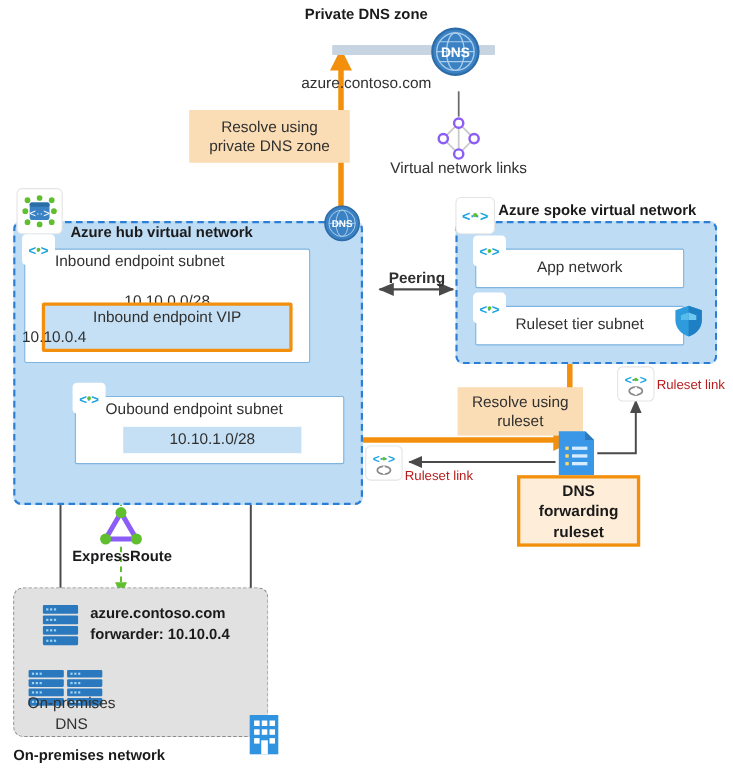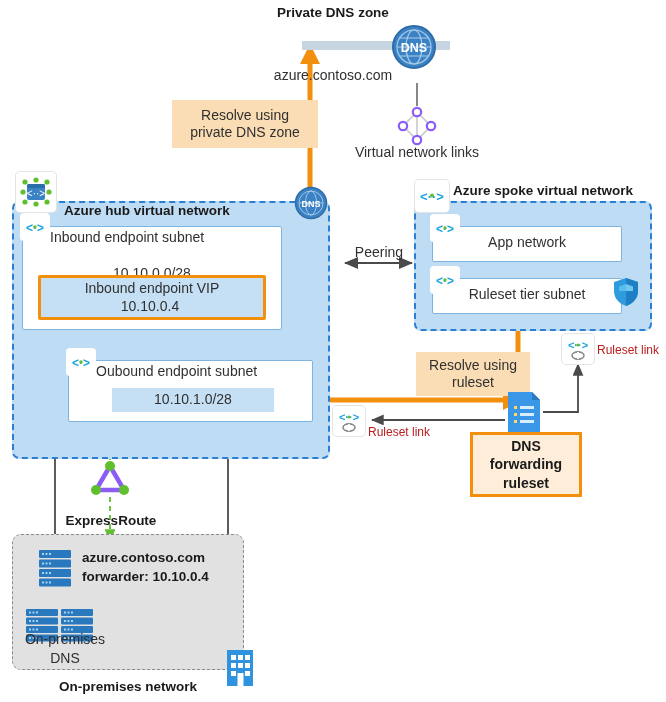--- a/index.html
+++ b/index.html
@@ -253,37 +253,37 @@
       <text x="13" y="17" font-family="Liberation Sans, sans-serif" font-size="12" font-weight="bold" fill="#1aa3e0" text-anchor="middle">&lt;·&gt;</text>
       <circle cx="13" cy="12" r="1.7" fill="#5fbf2e"></circle>
     </svg>
   </div>
 
   <div class="abs txt" style="left:50px; top:229px;">Inbound endpoint subnet</div>
   <div class="abs txt" style="left:22px; top:250px; width:260px; text-align:center;margin-top:15px;">10.10.0.0/28</div>
 
   <div class="abs vip-box" style="left:38px; top:275px; width:228px; height:45px;"></div>
   <div class="abs txt" style="left:38px; top:280px; width:228px; text-align:center;">Inbound endpoint VIP</div>
-  <div class="abs txt" style="left:36px; top:298px; width:228px; text-align:center;">10.10.0.4</div>
+  <div class="abs txt" style="left:20px; top:298px; width:228px; ">10.10.0.4</div>
 
   <div class="abs subnet-box" style="left:68px; top:360px; width:245px; height:62px;"></div>
 
   <div class="abs icon-tile" style="left:66px; top:348px; width:30px; height:28px;">
     <svg width="26" height="24" viewBox="0 0 26 24">
       <text x="13" y="17" font-family="Liberation Sans, sans-serif" font-size="12" font-weight="bold" fill="#1aa3e0" text-anchor="middle">&lt;·&gt;</text>
       <circle cx="13" cy="12" r="1.7" fill="#5fbf2e"></circle>
     </svg>
   </div>
 
   <div class="abs txt" style="left:96px; top:363px;">Oubound endpoint subnet</div>
 
   <div class="abs subnet-fill" style="left:112px; top:388px; width:162px; height:24px;"></div>
   <div class="abs txt" style="left:112px; top:391px; width:162px; text-align:center;">10.10.1.0/28</div>
 
-  <div class="abs txt" style="left:345px; top:244px; width:68px; text-align:center;">Peering</div>
+  <div class="abs txt" style="left:345px; top:244px; width:68px; text-align:center;font-weight:bold;">Peering</div>
 
   <div class="abs vnet" style="left:414px; top:201px; width:238px; height:130px;"></div>
 
   <div class="abs ttl-bold" style="left:453px; top:183px;">Azure spoke virtual network</div>
 
   <div class="abs icon-tile shadow" style="left:415px; top:180px; width:34px; height:32px;">
     <svg width="30" height="28" viewBox="0 0 30 28">
       <text x="15" y="19" font-family="Liberation Sans, sans-serif" font-size="13" font-weight="bold" fill="#1aa3e0" text-anchor="middle">&lt;··&gt;</text>
       <circle cx="15" cy="13.5" r="1.9" fill="#5fbf2e"></circle>
     </svg>
@@ -363,21 +363,21 @@
   </div>
 
   <div class="abs" style="left:88px; top:458px; width:44px; height:42px;">
     <svg width="44" height="42" viewBox="0 0 44 42">
       <polygon points="22,8 36,32 8,32" fill="none" stroke="#8b5cf6" stroke-width="4.5"></polygon>
       <circle cx="22" cy="8" r="5" fill="#5fbf2e"></circle>
       <circle cx="8" cy="32" r="5" fill="#5fbf2e"></circle>
       <circle cx="36" cy="32" r="5" fill="#5fbf2e"></circle>
     </svg>
   </div>
-  <div class="abs ttl-bold" style="left:0px; top:498px; width:222px; text-align:center;margin-top:15px;">ExpressRoute</div>
+  <div class="abs ttl-bold" style="left:0px; top:498px; width:222px; text-align:center;">ExpressRoute</div>
 
   <div class="abs onprem" style="left:12px; top:534px; width:232px; height:136px;"></div>
 
   <div class="abs" style="left:36px; top:548px; width:38px; height:40px;">
     <svg width="38" height="40" viewBox="0 0 38 40">
       <rect x="3" y="2" width="32" height="8" rx="1" fill="#2a78bd"></rect>
       <rect x="3" y="11.5" width="32" height="8" rx="1" fill="#2a78bd"></rect>
       <rect x="3" y="21" width="32" height="8" rx="1" fill="#2a78bd"></rect>
       <rect x="3" y="30.5" width="32" height="8" rx="1" fill="#2a78bd"></rect>
       <g fill="#9fd4f5">
@@ -458,15 +458,15 @@
         <rect x="6" y="15" width="5" height="5"></rect>
           <rect x="13" y="15" width="5" height="5"></rect>
         <rect x="20" y="15" width="5" height="5"></rect>
         <rect x="6" y="23" width="5" height="5"></rect>
           <rect x="20" y="23" width="5" height="5"></rect>
         <rect x="12.5" y="25" width="6" height="13"></rect>
       </g>
     </svg>
   </div>
 
-  <div class="abs ttl-bold" style="left:12px; top:679px; width:232px; text-align:center;">On-premises network</div>
+  <div class="abs ttl-bold" style="left:12px; top:679px; width:232px; text-align:left;">On-premises network</div>
 
 </div>
 
 </body></html>

